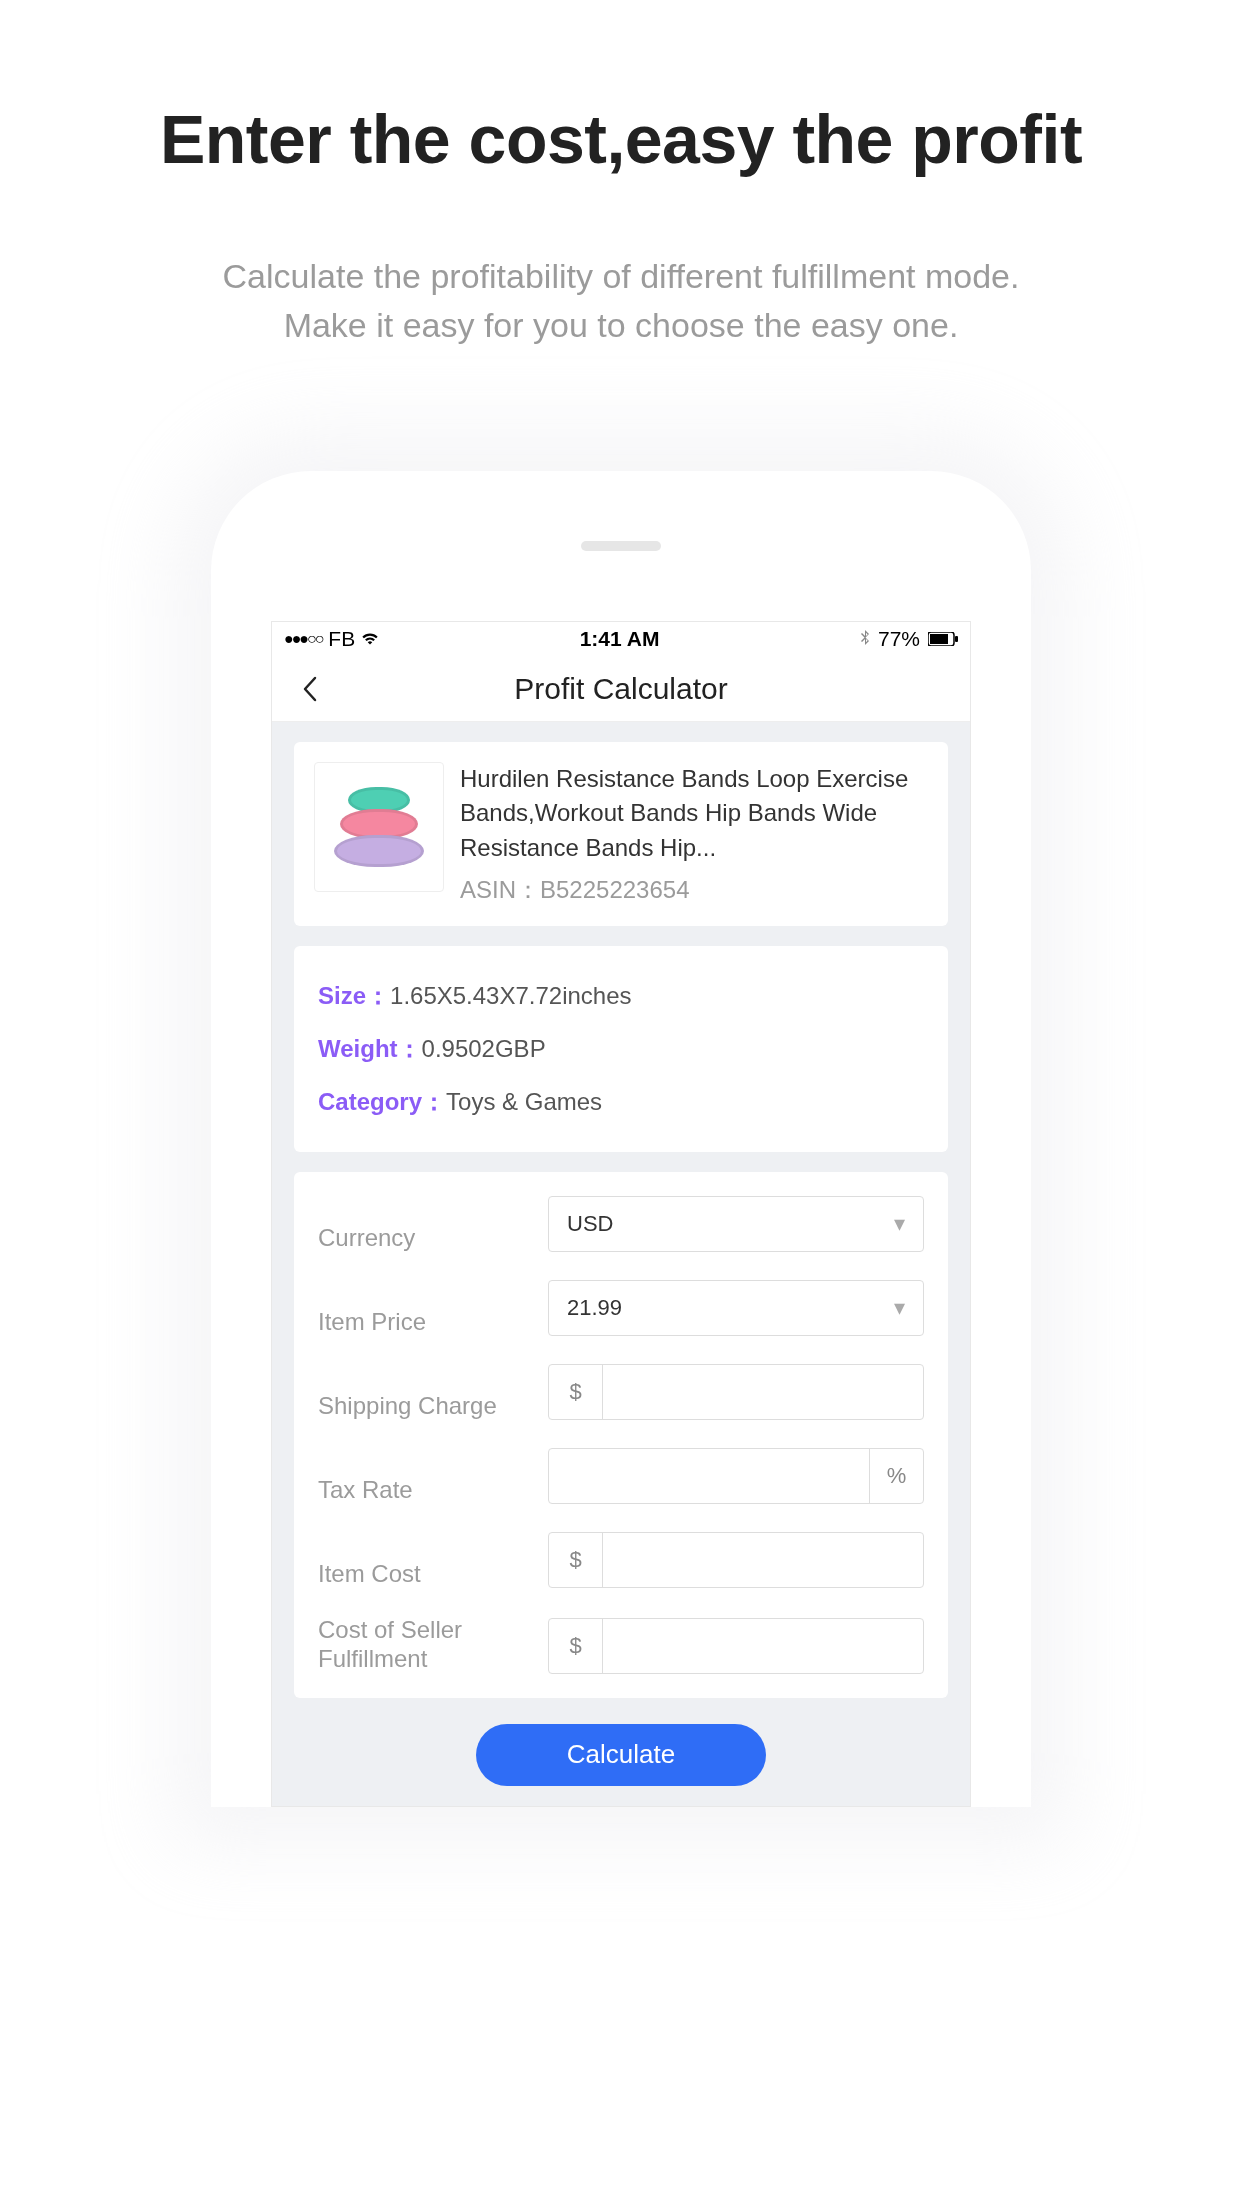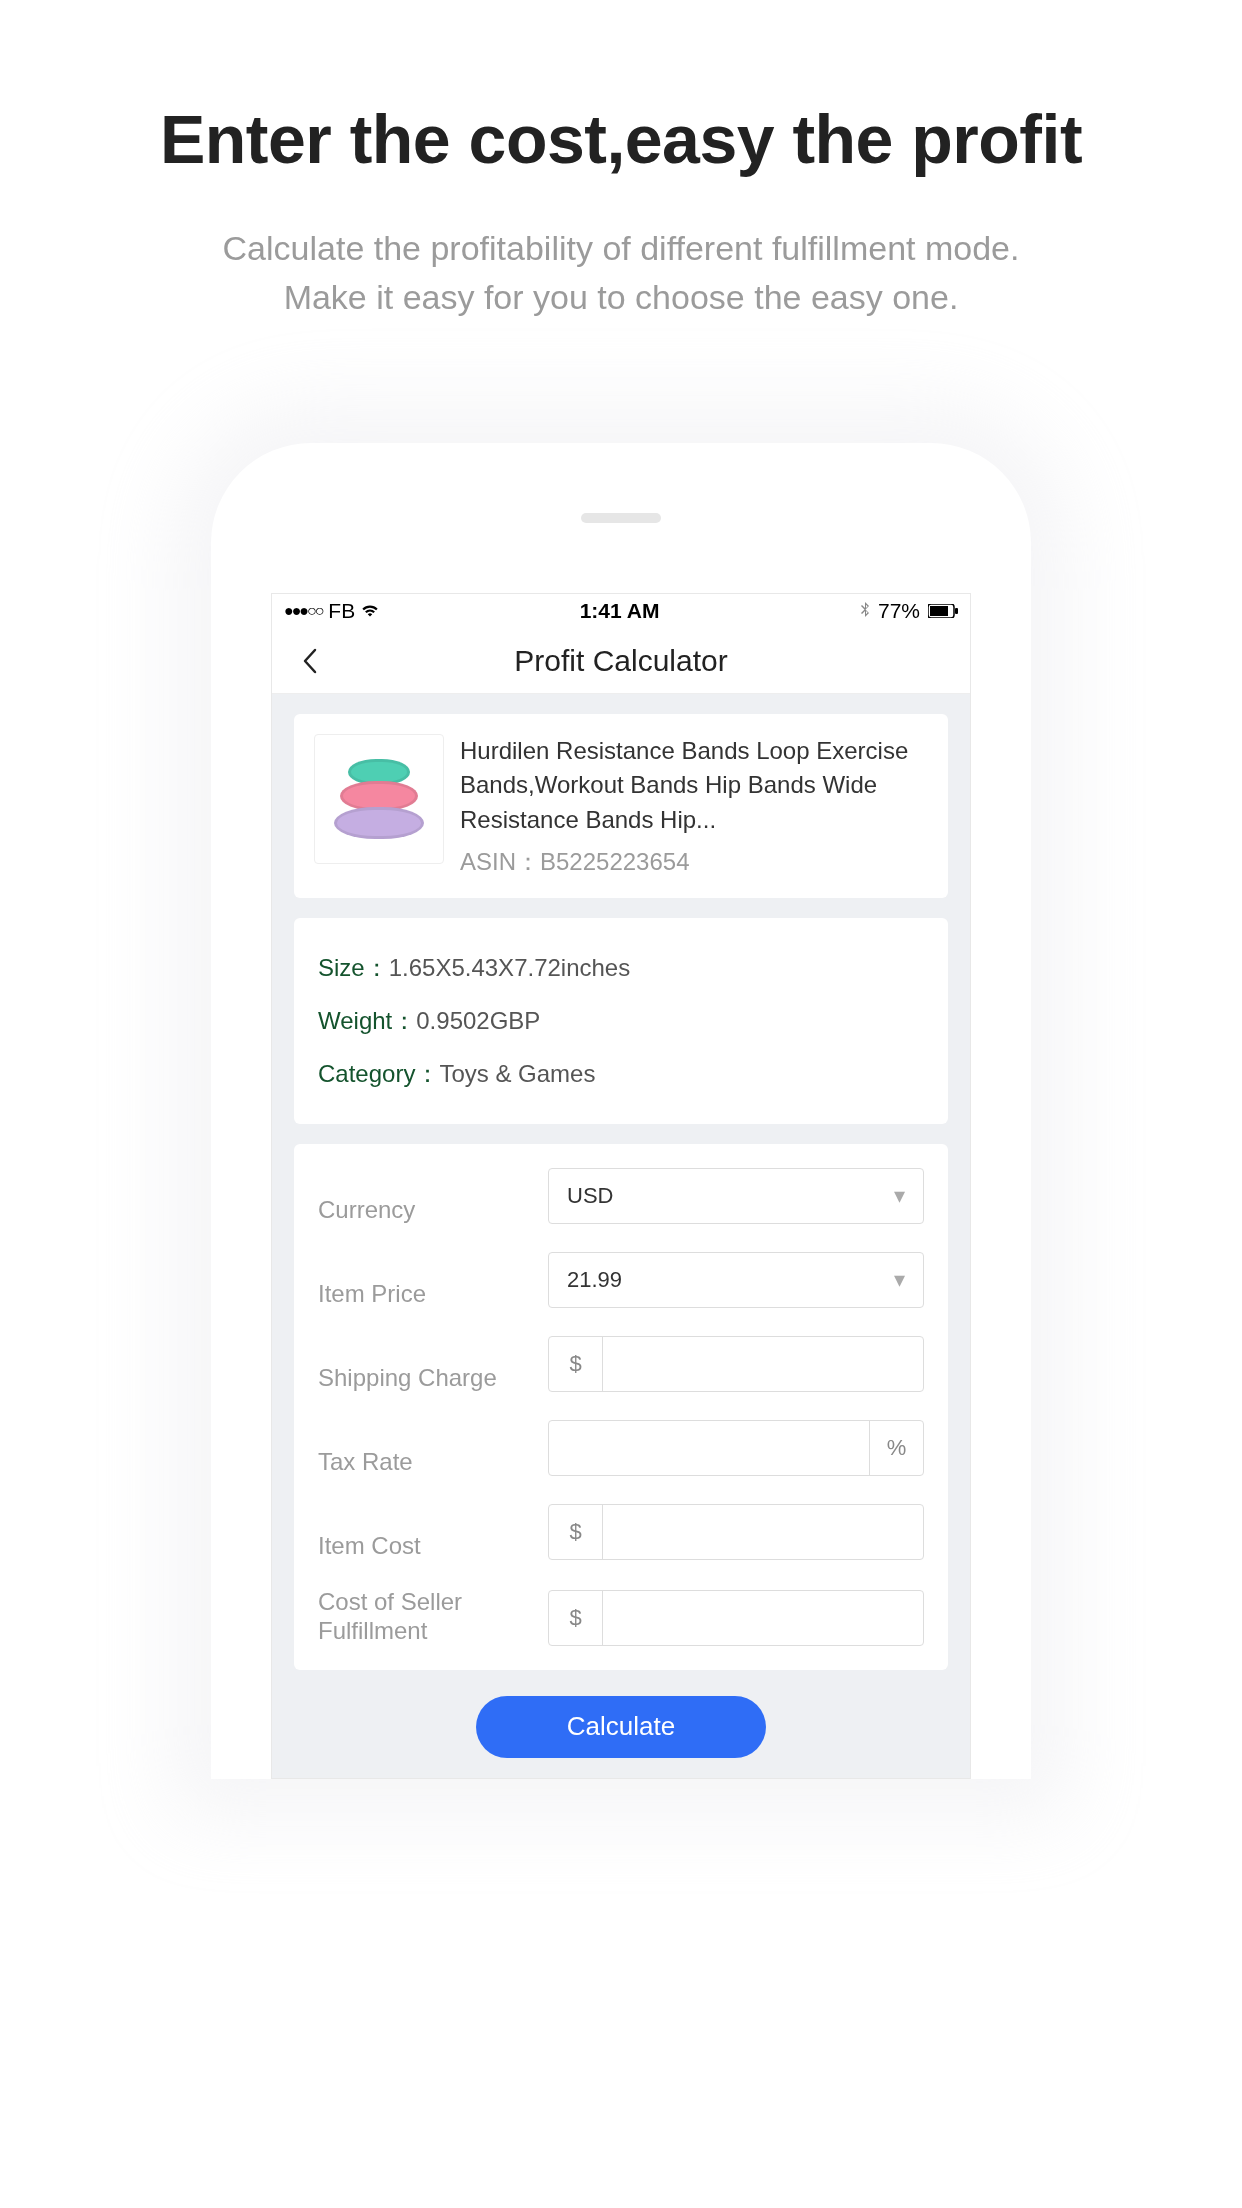--- a/index.html
+++ b/index.html
@@ -15,21 +15,21 @@
   font-weight: 600;
   color: #222;
   text-align: center;
   margin-top: 100px;
   letter-spacing: -0.5px;
 }
 .hero-sub {
   font-size: 34px;
   color: #9b9b9b;
   text-align: center;
-  margin-top: 46px;
+  margin-top: 74px;
   line-height: 1.45;
 }
 .phone-wrap {
   width: 900px;
   margin: 120px auto 0 auto;
   position: relative;
 }
 .phone {
   width: 820px;
   margin: 0 auto;
@@ -126,21 +126,21 @@
   font-size: 24px;
   line-height: 1.45;
   color: #333;
   margin-bottom: 8px;
 }
 .asin-line { font-size: 24px; }
 .asin-label { color: #9b9b9b; }
 .asin-value { color: #9b9b9b; }
 .meta-card { padding: 24px 24px; }
 .meta-row { font-size: 24px; line-height: 2.2; }
-.meta-label { color: #14532d; }
+.meta-label { color: #8b5cf6; font-weight: bold; }
 .meta-value { color: #555; }
 .form-card { padding: 0 0 24px 0; }
 .tabs {
   display: flex;
   height: 72px;
   border-bottom: 1px solid #eee;
 }
 .tab {
   flex: 1;
   display: flex;

